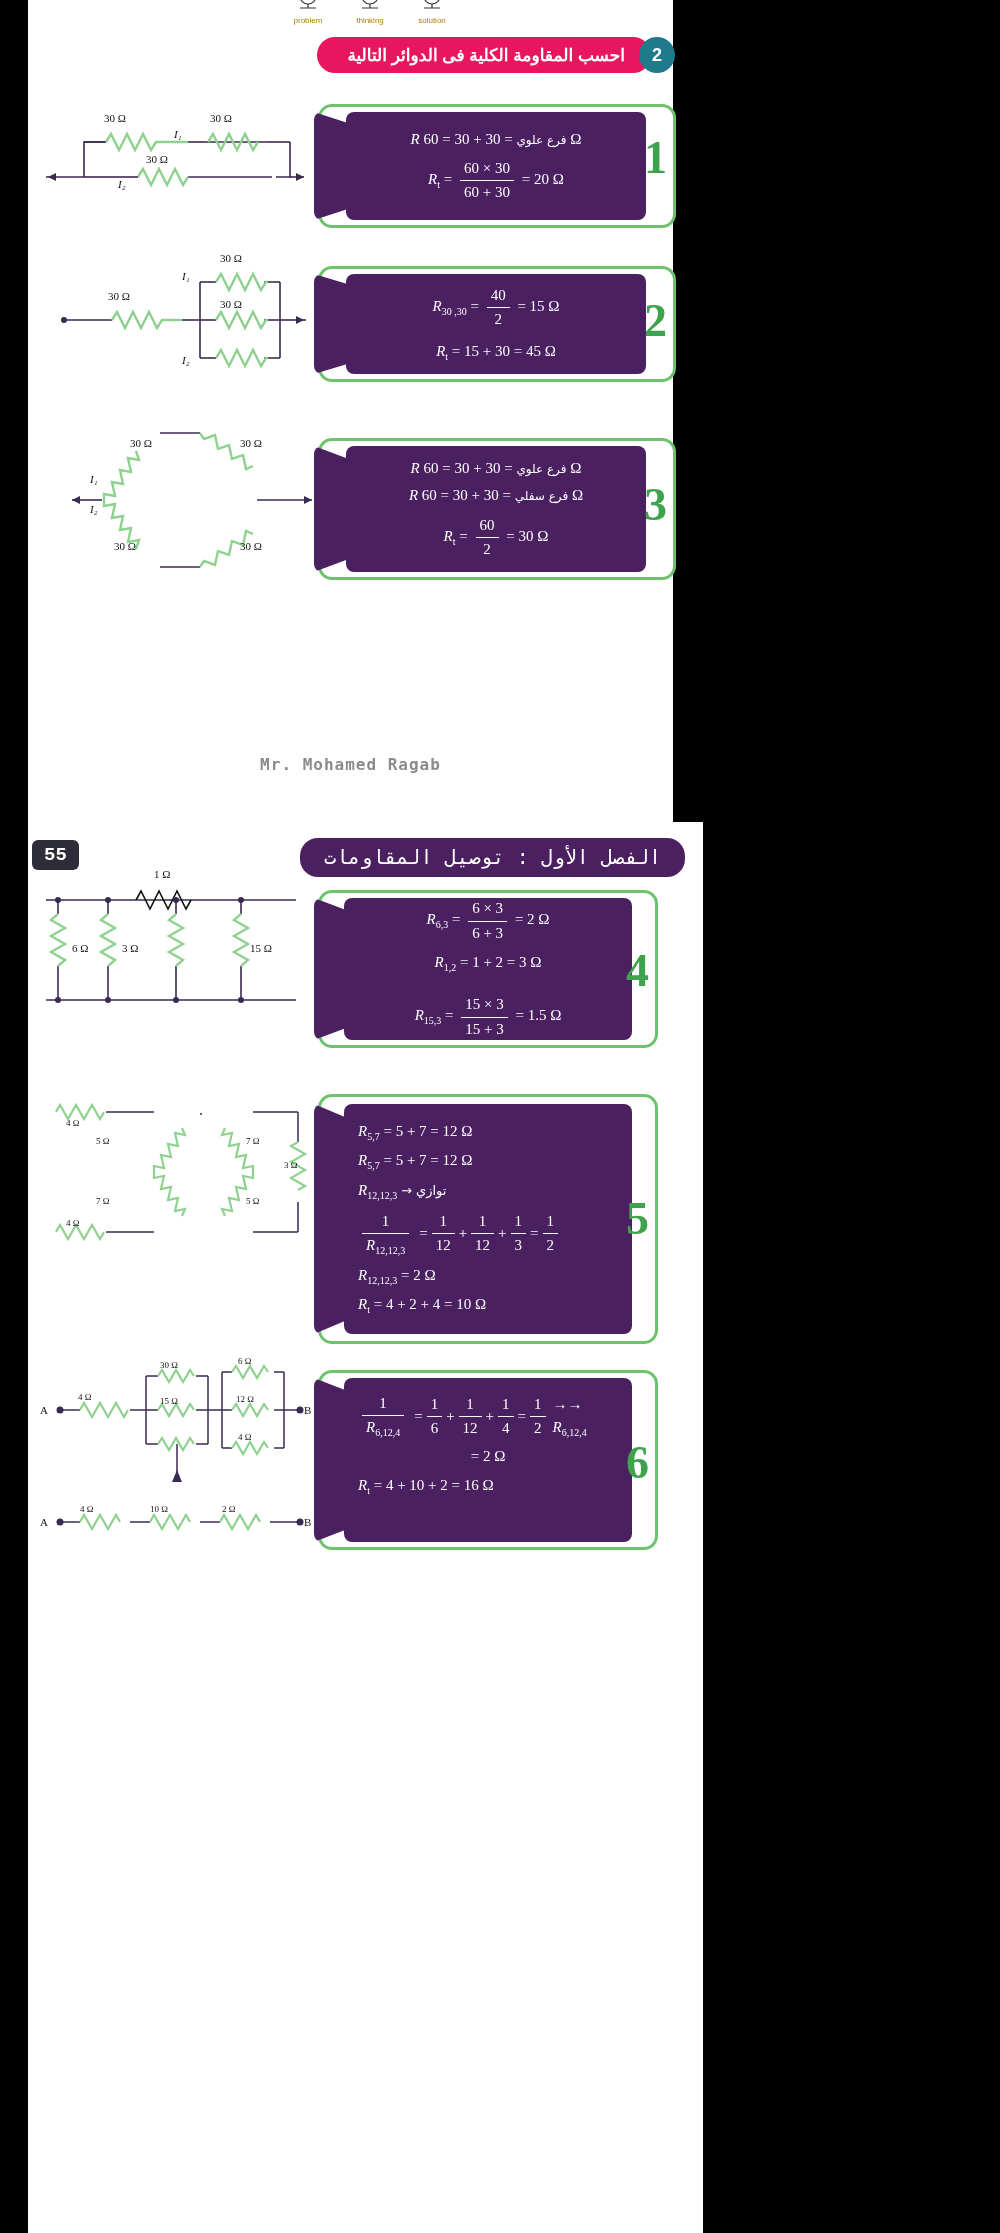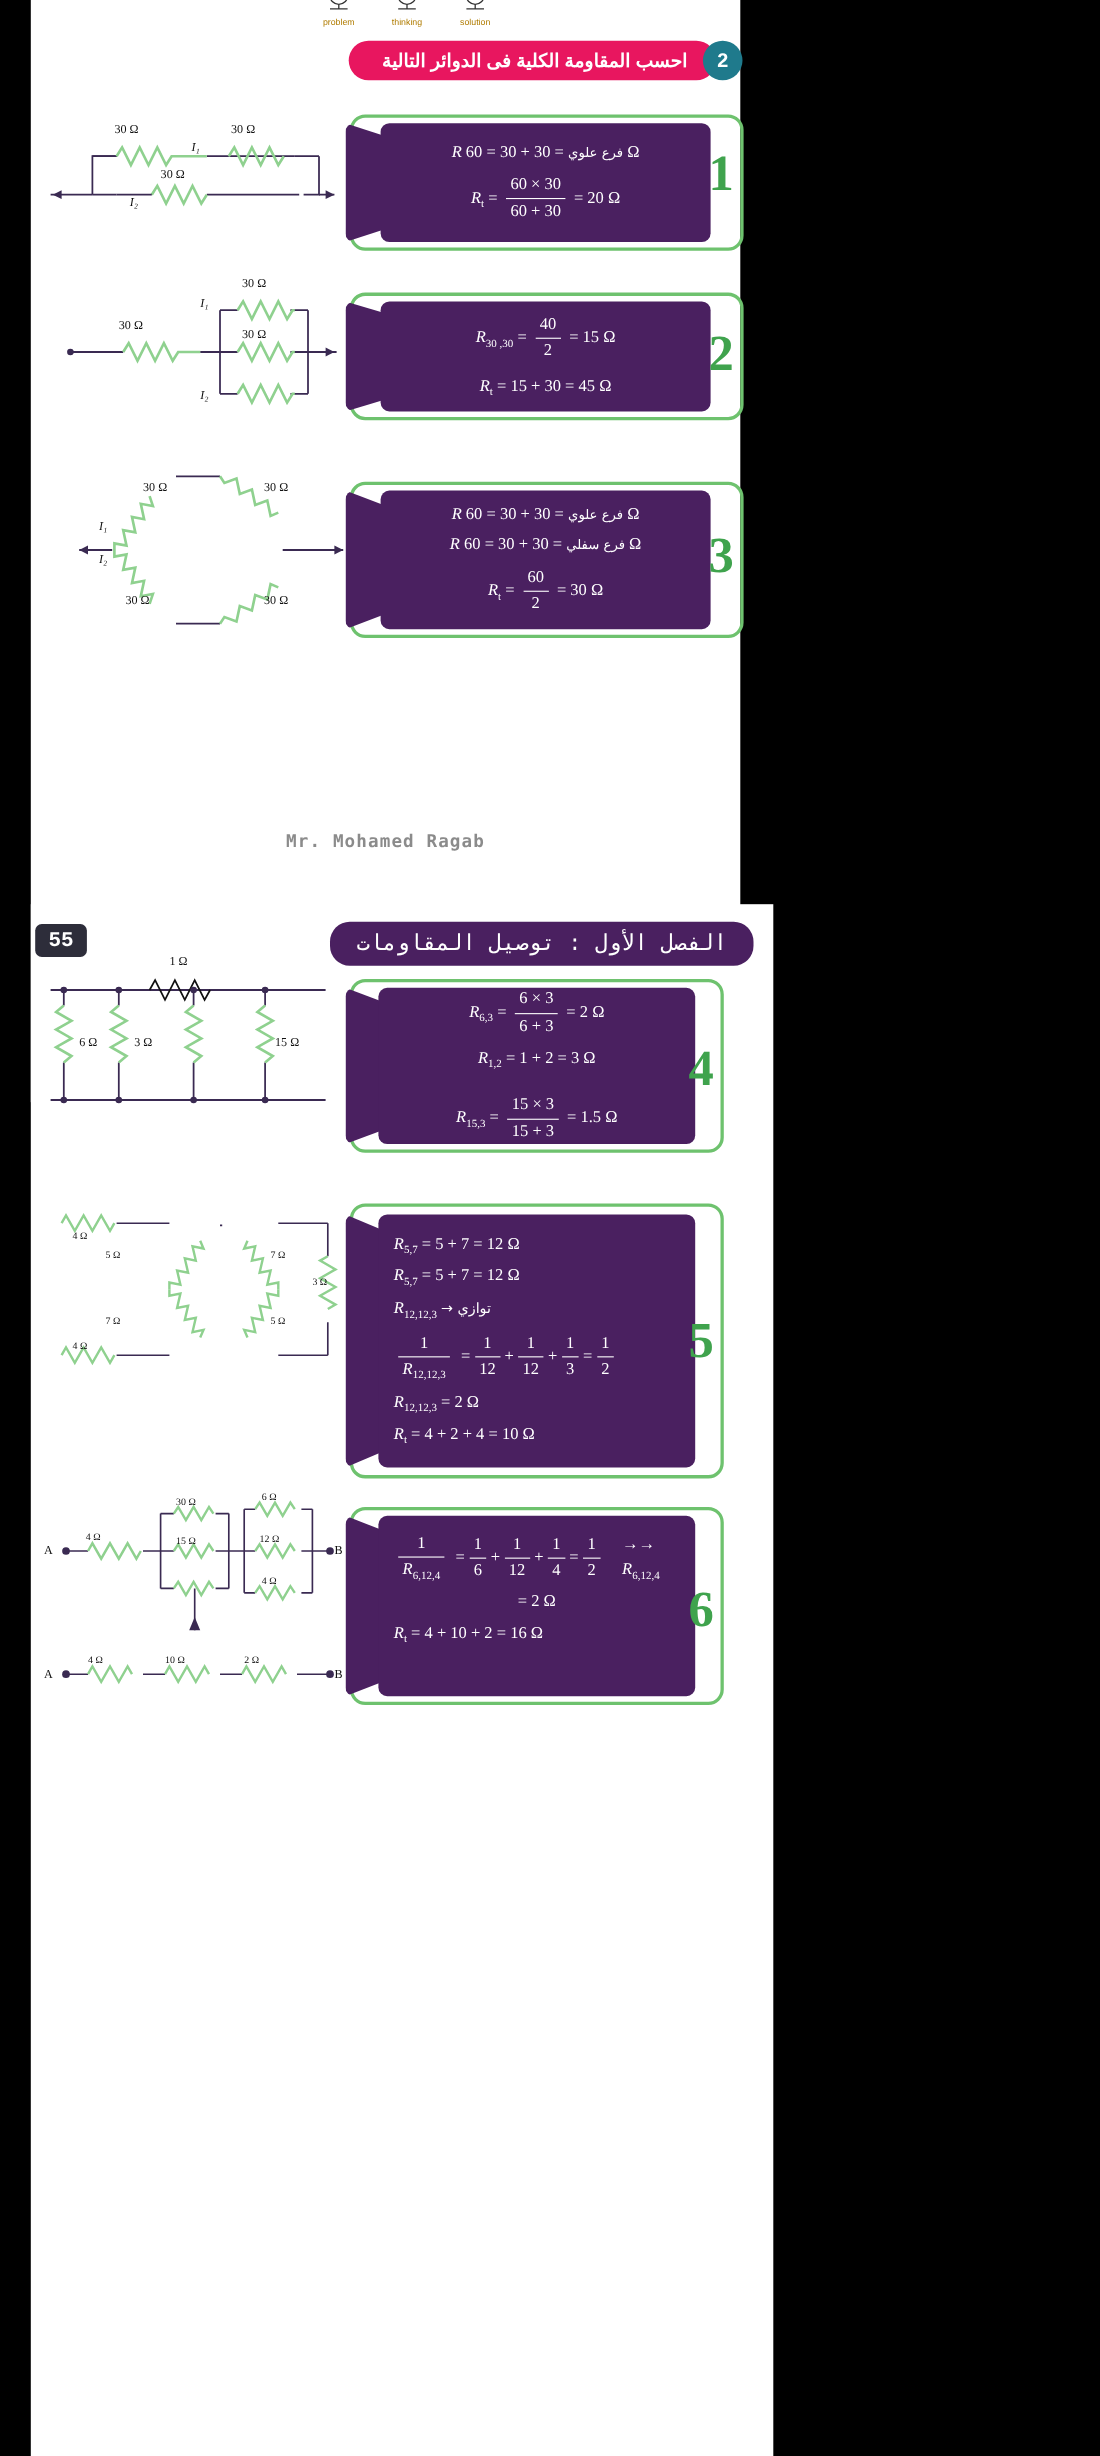--- a/index.html
+++ b/index.html
@@ -509,21 +509,21 @@
               <span class="d">12</span>
             </span>+
           <span class="frac">
               <span class="n">1</span>
               <span class="d">4</span>
             </span>=
           <span class="frac">
               <span class="n">1</span>
               <span class="d">2</span>
             </span>
-          <span style="margin-left:16px;">→→ <i>R</i><span class="sub">6,12,4</span></span>
+          <span style="margin-left:3px;">→→ <i>R</i><span class="sub">6,12,4</span></span>
         </div>
         <div style="text-align:center; margin-top:4px;">= 2 Ω</div>
         <div style="margin-top:6px;"><i>R</i><span class="sub">t</span>
           <span>= 4 + 10 + 2 = 16 Ω</span></div>
       </div>
     </div>
     <div class="bignum" style="left:598px; top:614px;">6</div>
   </div>
 
 </div>

